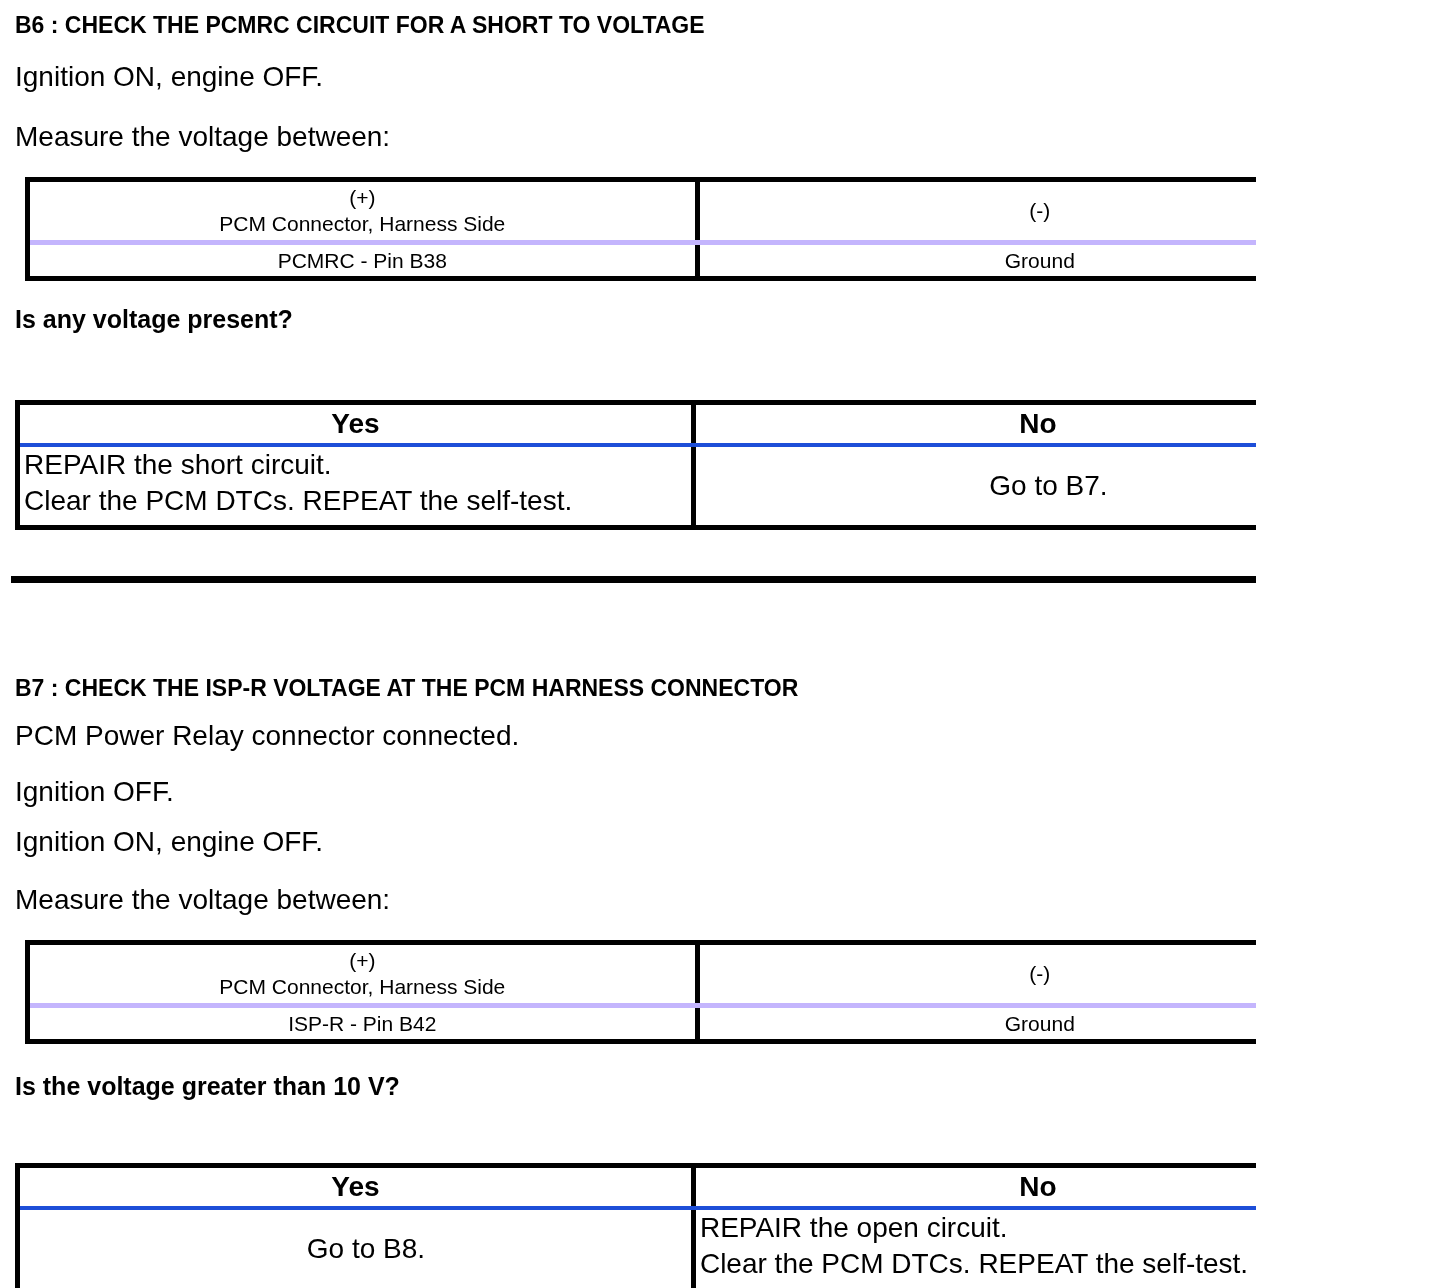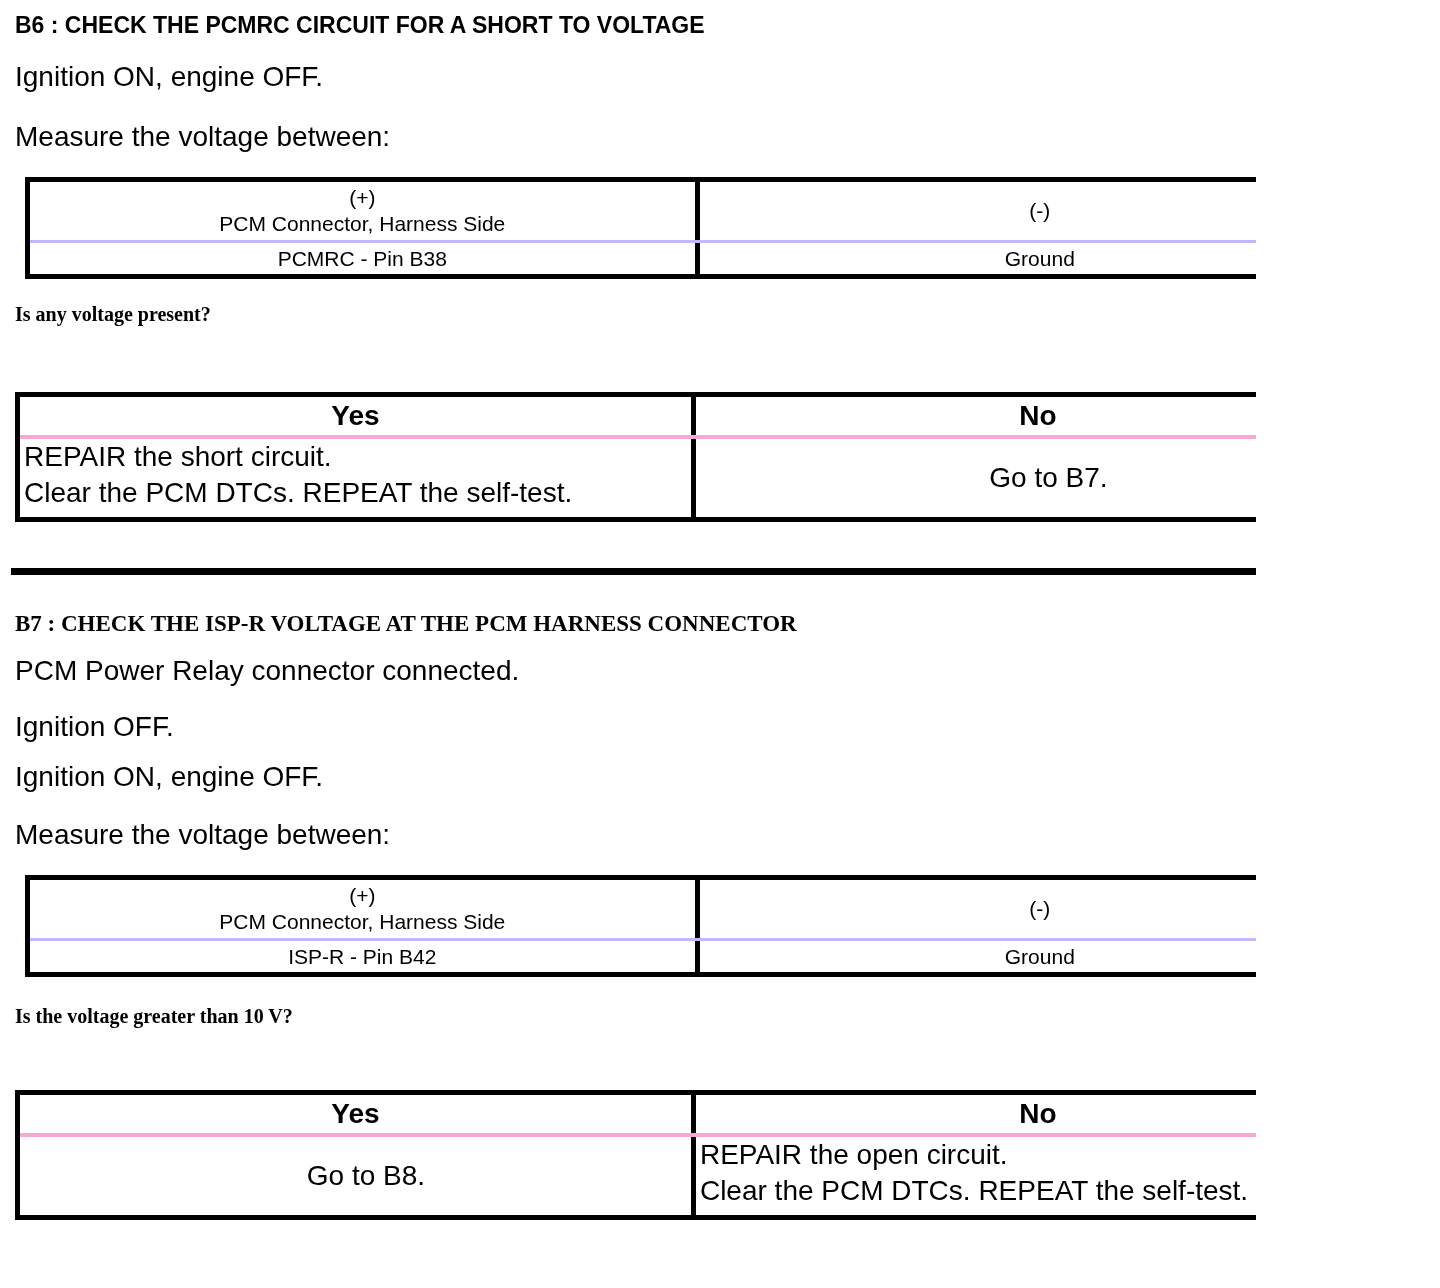--- a/index.html
+++ b/index.html
@@ -21,34 +21,33 @@
     font-size: 23px;
     font-weight: bold;
     margin: 0 0 0 15px;
     letter-spacing: 0px;
   }
   .body-text {
     font-size: 28px;
     margin: 0 16px 0 15px;
   }
   .question-text {
-    font-size: 20px;
+    font-size: 25px;
     font-weight: bold;
     margin: 18px 0 0 15px;
-    font-family: Liberation Serif, serif;
   }
   
   .mtable {
     margin-left: 25px;
     width: 1360px;
     box-sizing: border-box;
     border: 5px solid #000;
   }
   .mtable .mrow { display: flex; }
-  .mtable .mrow-sep { border-top: 3px solid #c4b5fd; }
+  .mtable .mrow-sep { border-top: 5px solid #c4b5fd; }
   .mtable .mcell {
     box-sizing: border-box;
     text-align: center;
     font-size: 21px;
     line-height: 26px;
     display: flex;
     flex-direction: column;
     justify-content: center;
   }
   .mtable .mcell.pos {
@@ -59,21 +58,21 @@
   .mtable .mhead { height: 58px; }
   .mtable .mval  { height: 31px; }
   
   .dtable {
     margin-left: 15px;
     width: 1370px;
     box-sizing: border-box;
     border: 5px solid #000;
   }
   .dtable .drow { display: flex; }
-  .dtable .drow-sep { border-top: 4px solid #f9a8d4; }
+  .dtable .drow-sep { border-top: 4px solid #1d4ed8; }
   .dtable .dcell {
     box-sizing: border-box;
     font-size: 28px;
     line-height: 36px;
     display: flex;
     flex-direction: column;
     justify-content: center;
   }
   .dtable .dcell.left-col {
     width: 49.7%;
@@ -97,21 +96,21 @@
   }
   
   .mt-22 { margin-top: 22px; }
   .mt-28 { margin-top: 28px; }
   .mt-18 { margin-top: 18px; }
   .mt-24 { margin-top: 24px; }
   .mt-26 { margin-top: 26px; }
   .mt-46 { margin-top: 46px; }
   .mt-66 { margin-top: 66px; }
   .mt-62 { margin-top: 62px; }
-  .mt-70 { margin-top: 36px; font-family: Liberation Serif, serif; }
+  .mt-70 { margin-top: 92px; }
 </style>
 </head>
 <body>
 
 <div class="page">
 
   <div>
     <div class="step-heading">B6 : CHECK THE PCMRC CIRCUIT FOR A SHORT TO VOLTAGE</div>
 
     <div class="body-text mt-22">Ignition ON, engine OFF.</div>

